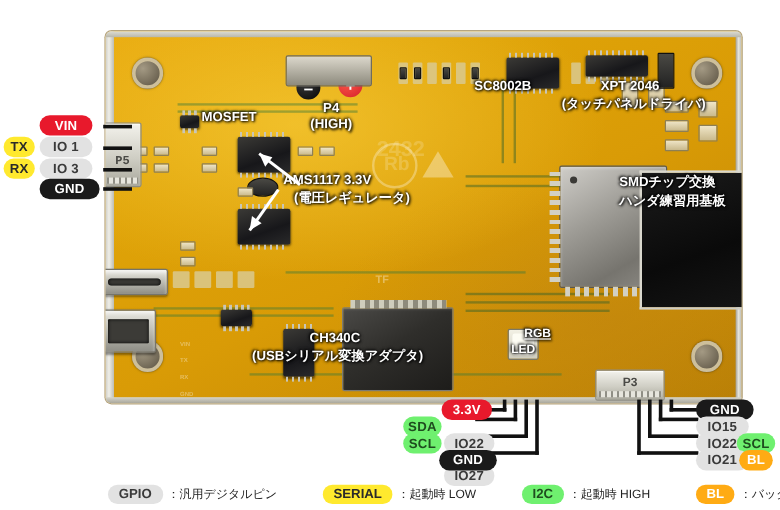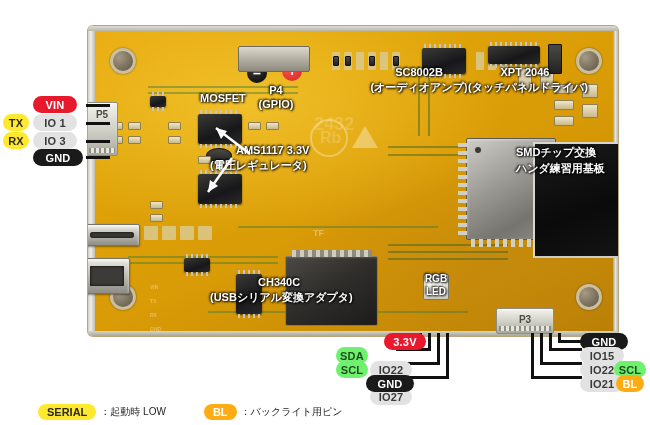--- a/index.html
+++ b/index.html
@@ -231,21 +231,21 @@
 
     <div class="pad" style="left:56px;top:200px;width:14px;height:14px;"></div>
     <div class="pad" style="left:74px;top:200px;width:14px;height:14px;"></div>
     <div class="pad" style="left:92px;top:200px;width:14px;height:14px;"></div>
     <div class="pad" style="left:110px;top:200px;width:14px;height:14px;"></div>
 
     <div class="chip" style="left:148px;top:248px;width:26px;height:40px;"></div>
     <div class="chip" style="left:96px;top:232px;width:26px;height:14px;"></div>
 
     <div class="wconn" style="left:-2px;top:76px;width:32px;height:54px;">
-      <span class="lbl" style="top:6px;">P5</span>
+      <span class="lbl" style="top:27px;font-family:Liberation Mono, monospace;">P5</span>
       <span class="teeth"></span>
     </div>
 
     <div class="usb" style="left:-4px;top:198px;width:56px;height:22px;">
       <span class="slot" style="border-radius:8px;"></span>
     </div>
     <div class="usb" style="left:-4px;top:232px;width:46px;height:36px;">
       <span class="slot"></span>
     </div>
 
@@ -267,41 +267,40 @@
     <div class="smd" style="left:466px;top:90px;width:20px;height:10px;"></div>
     <div class="smd" style="left:494px;top:58px;width:16px;height:14px;"></div>
     <div class="smd" style="left:494px;top:78px;width:16px;height:14px;"></div>
     <div class="smd blk" style="left:460px;top:18px;width:14px;height:30px;"></div>
 
     <div class="wconn" style="left:408px;top:282px;width:58px;height:26px;">
       <span class="lbl" style="top:5px;">P3</span>
       <span class="teeth"></span>
     </div>
 
-    <div class="ann" style="left:80px;top:66px;font-size:11px;margin-left:32px;">MOSFET</div>
+    <div class="ann" style="left:80px;top:66px;font-size:11px;">MOSFET</div>
 
     <div class="ann c" style="left:148px;top:58px;width:80px;font-size:11px;">P4</div>
-    <div class="ann c" style="left:148px;top:72px;width:80px;font-size:11px;">(GPIO)</div>
+    <div class="ann c" style="left:148px;top:72px;width:80px;font-size:11px;">(HIGH)</div>
 
     <div class="ann c" style="left:276px;top:40px;width:110px;font-size:11px;">SC8002B</div>
-    <div class="ann c" style="left:260px;top:55px;width:142px;font-size:11px;">(オーディオアンプ)</div>
 
     <div class="ann c" style="left:382px;top:40px;width:110px;font-size:11px;">XPT 2046</div>
     <div class="ann c" style="left:370px;top:55px;width:140px;font-size:11px;">(タッチパネルドライバ)</div>
 
     <div class="ann" style="left:148px;top:118px;font-size:11px;">AMS1117 3.3V</div>
-    <div class="ann" style="left:122px;top:133px;font-size:11px;">(電圧レギュレータ)</div>
+    <div class="ann" style="left:157px;top:133px;font-size:11px;">(電圧レギュレータ)</div>
 
     <div class="ann" style="left:170px;top:250px;font-size:11px;">CH340C</div>
     <div class="ann" style="left:122px;top:265px;font-size:11px;">(USBシリアル変換アダプタ)</div>
 
     <div class="ann" style="left:428px;top:120px;font-size:11px;">SMDチップ交換</div>
     <div class="ann" style="left:428px;top:136px;font-size:11px;">ハンダ練習用基板</div>
 
-    <div class="ann c" style="left:330px;top:247px;width:36px;font-size:10px;">RGB</div>
+    <div class="ann c" style="left:342px;top:247px;width:36px;font-size:10px;text-decoration:underline;">RGB</div>
     <div class="ann c" style="left:330px;top:260px;width:36px;font-size:10px;">LED</div>
 
     <svg class="arrow" style="left:118px;top:96px;width:46px;height:34px;" viewBox="0 0 46 34">
       <path d="M44 32 L10 6" stroke="#fff" stroke-width="2.5" fill="none"></path>
       <path d="M10 6 L21 9 L15 17 Z" fill="#fff"></path>
     </svg>
     <svg class="arrow" style="left:108px;top:128px;width:40px;height:42px;" viewBox="0 0 40 42">
       <path d="M36 4 L12 38" stroke="#fff" stroke-width="2.5" fill="none"></path>
       <path d="M12 38 L14 26 L22 32 Z" fill="#fff"></path>
     </svg>
@@ -329,21 +328,21 @@
 
     <div class="ln v" style="left:419px;top:333px;height:10px;"></div>
     <div class="ln h" style="left:396px;top:340px;width:26px;"></div>
     <div class="ln v" style="left:428px;top:333px;height:18px;"></div>
     <div class="ln h" style="left:396px;top:348px;width:35px;"></div>
     <div class="ln v" style="left:437px;top:333px;height:32px;"></div>
     <div class="ln h" style="left:396px;top:362px;width:44px;"></div>
     <div class="ln v" style="left:446px;top:333px;height:46px;"></div>
     <div class="ln h" style="left:396px;top:376px;width:53px;"></div>
 
-    <div class="badge b-red" style="left:368px;top:333px;width:42px;margin-left:16px;">3.3V</div>
+    <div class="badge b-red" style="left:368px;top:333px;width:42px;">3.3V</div>
 
     <div class="badge b-green" style="left:336px;top:347px;width:32px;">SDA</div>
     <div class="badge b-gray" style="left:370px;top:347px;width:42px;margin-top:41px;">IO27</div>
 
     <div class="badge b-green" style="left:336px;top:361px;width:32px;">SCL</div>
     <div class="badge b-gray" style="left:370px;top:361px;width:42px;">IO22</div>
 
     <div class="badge b-black" style="left:366px;top:375px;width:48px;">GND</div>
   </div>
 
@@ -362,23 +361,31 @@
     <div class="badge b-gray" style="left:580px;top:347px;width:44px;">IO15</div>
 
     <div class="badge b-gray" style="left:580px;top:361px;width:44px;">IO22</div>
     <div class="badge b-green" style="left:614px;top:361px;width:32px;">SCL</div>
 
     <div class="badge b-gray" style="left:580px;top:375px;width:44px;">IO21</div>
     <div class="badge b-orange" style="left:616px;top:375px;width:28px;">BL</div>
   </div>
 
   <div class="legend">
+    <div class="leg-item" style="margin-left:90px;">
+      <span class="leg-badge b-gray">GPIO</span>
+      <span class="leg-text">：汎用デジタルピン</span>
+    </div>
     <div class="leg-item" style="margin-left:38px;">
       <span class="leg-badge b-yellow">SERIAL</span>
       <span class="leg-text">：起動時 LOW</span>
     </div>
     <div class="leg-item" style="margin-left:38px;">
+      <span class="leg-badge b-green">I2C</span>
+      <span class="leg-text">：起動時 HIGH</span>
+    </div>
+    <div class="leg-item" style="margin-left:38px;">
       <span class="leg-badge b-orange">BL</span>
       <span class="leg-text">：バックライト用ピン</span>
     </div>
   </div>
 
 </div>
 
 </body></html>

